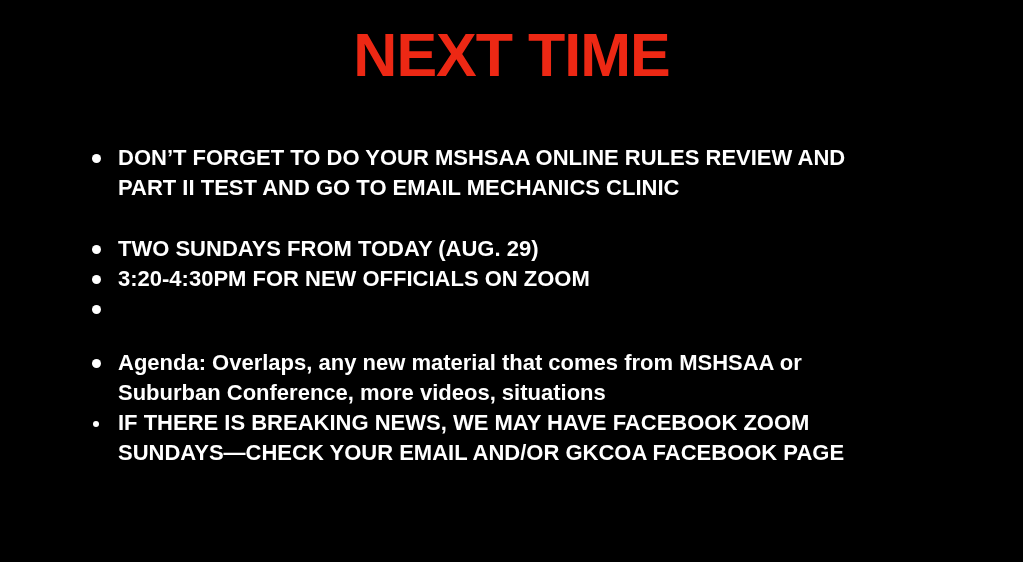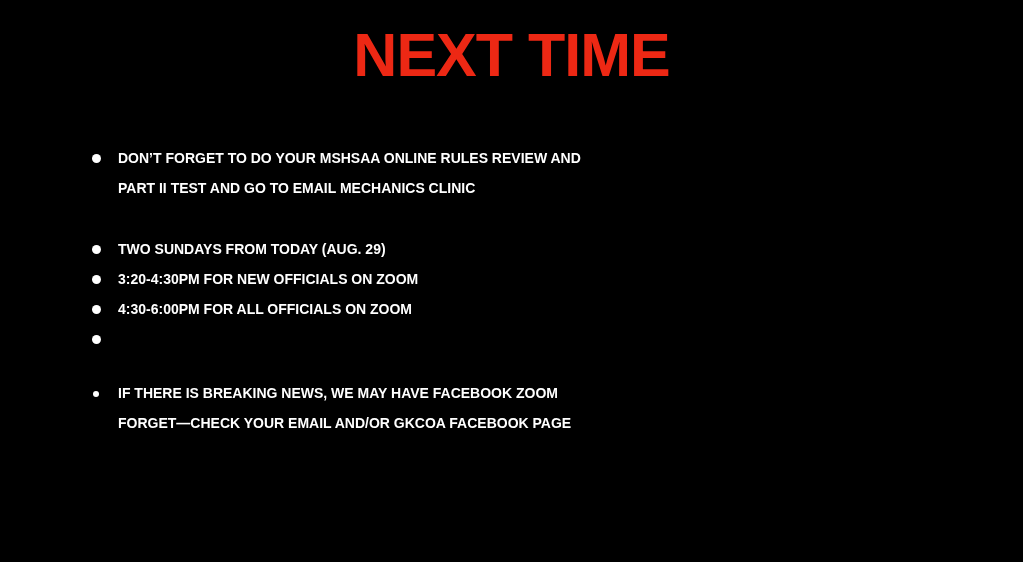--- a/index.html
+++ b/index.html
@@ -31,21 +31,21 @@
     line-height: 70px;
     letter-spacing: -1px;
     font-weight: 700;
     white-space: nowrap;
   }
   .content {
     position: absolute;
     left: 92px;
     top: 143px;
     color: #ffffff;
-    font-size: 14px;
+    font-size: 22px;
     font-weight: 700;
   }
   .item {
     display: flex;
     align-items: flex-start;
   }
   .marker {
     flex: 0 0 26px;
     width: 26px;
   }
@@ -102,42 +102,43 @@
 
     <div class="item">
       <span class="marker">
           <span class="dot"></span>
         </span>
       <div class="lines">
         <div class="line">3:20-4:30PM FOR NEW OFFICIALS ON ZOOM</div>
       </div>
     </div>
 
-    <div class="item">
-      <span class="marker">
-          <span class="dot"></span>
-        </span>
-      <div class="lines">
-        <div class="line">4:30-6:00PM FOR ALL OFFICIALS ON ZOOM</div>
-      </div>
-    </div>
 
     <div class="item">
       <span class="marker">
           <span class="dot"></span>
         </span>
     </div>
 
     <div class="gap-md"></div>
 
+    <div class="item">
+      <span class="marker">
+          <span class="dot"></span>
+        </span>
+      <div class="lines">
+        <div class="line">Agenda: Overlaps, any new material that comes from MSHSAA or</div>
+        <div class="line">Suburban Conference, more videos, situations</div>
+      </div>
+    </div>
 
     <div class="item">
       <span class="marker">
           <span class="dot small"></span>
         </span>
       <div class="lines">
         <div class="line">IF THERE IS BREAKING NEWS, WE MAY HAVE FACEBOOK ZOOM</div>
-        <div class="line">FORGET—CHECK YOUR EMAIL AND/OR GKCOA FACEBOOK PAGE</div>
+        <div class="line">SUNDAYS—CHECK YOUR EMAIL AND/OR GKCOA FACEBOOK PAGE</div>
       </div>
     </div>
 
   </div>
 </div>
 
 </body></html>

